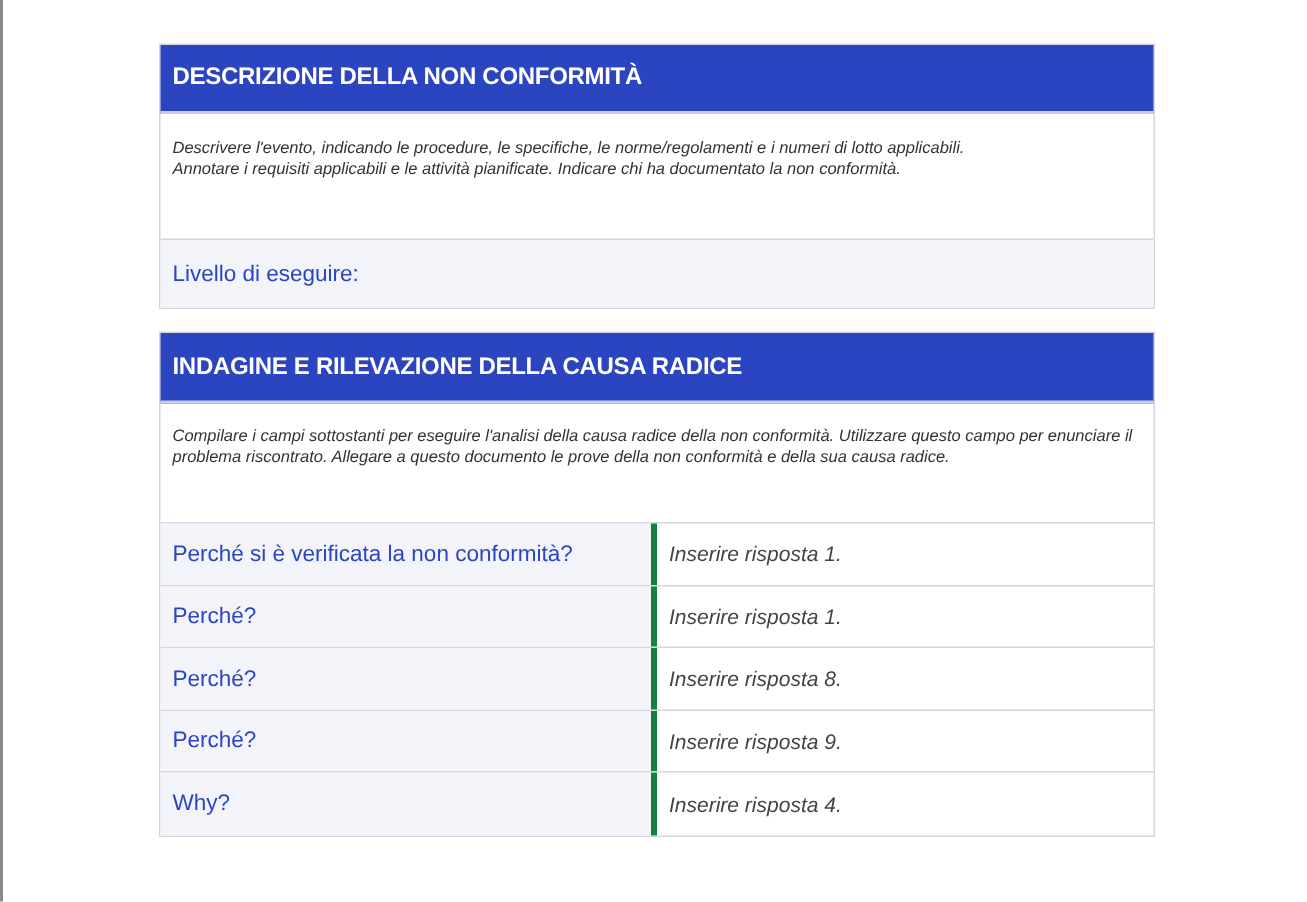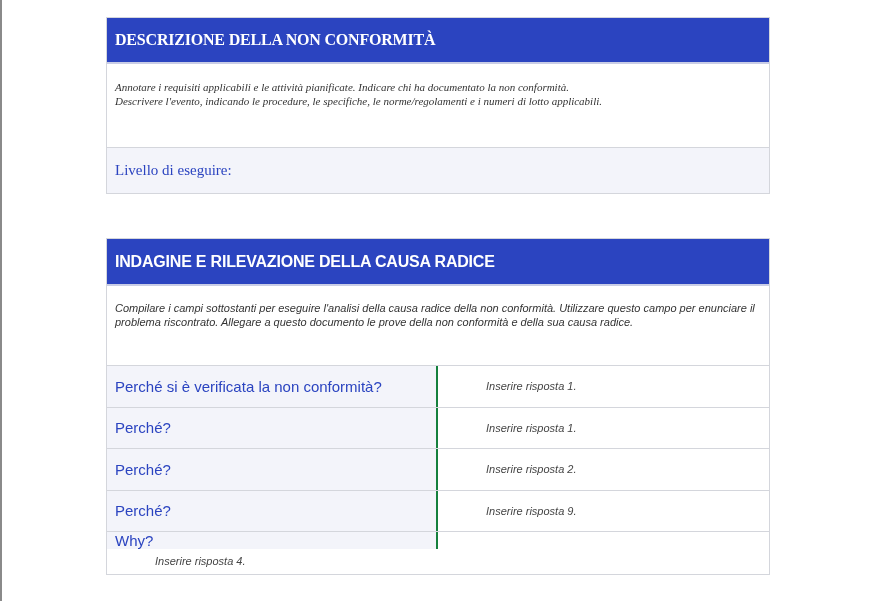--- a/index.html
+++ b/index.html
@@ -23,22 +23,22 @@
       background: #8a8a8a;
     }
     .card {
       position: absolute;
       left: 106px;
       width: 662px;
       border: 1px solid #d4d6dc;
       box-sizing: content-box;
       background: #ffffff;
     }
-    #card-1 { top: 17px; font-family: Liberation Serif, serif; }
-    #card-2 { top: 238px; }
+    #card-1 { top: 29px; }
+    #card-2 { top: 221px; }
 
     .card-header {
       background: #2b44c0;
       color: #ffffff;
       font-weight: bold;
       font-size: 16px;
       letter-spacing: -0.2px;
       padding-left: 8px;
       display: flex;
       align-items: center;
@@ -70,54 +70,53 @@
       align-items: center;
       box-sizing: border-box;
     }
 
     .why-row {
       display: flex;
       height: 41.5px;
       border-bottom: 1px solid #d4d6dc;
       box-sizing: border-box;
     }
-    .why-row:last-child { border-bottom: none; flex-direction: column; }
+    .why-row:last-child { border-bottom: none; }
     .why-q {
       width: 331px;
       background: #f3f4fa;
       color: #2b44c0;
       font-size: 15px;
       padding-left: 8px;
       display: flex;
       align-items: center;
-      border-right: 2px solid #15803d;
+      border-right: 4px solid #15803d;
       box-sizing: border-box;
     }
     .why-a {
       flex: 1;
       font-style: italic;
-      font-size: 11px;
+      font-size: 14px;
       color: #444444;
       padding-left: 8px;
       display: flex;
       align-items: center;
       box-sizing: border-box;
-      margin-left: 40px;
     }
   </style>
 </head>
 <body>
 
 <div class="left-edge"></div>
 
 <section class="card" id="card-1">
   <div class="card-header">DESCRIZIONE DELLA NON CONFORMITÀ</div>
   <div class="card-desc">
+    <div>Descrivere l'evento, indicando le procedure, le specifiche, le norme/regolamenti e i numeri di lotto applicabili.</div>
     <div>Annotare i requisiti applicabili e le attività pianificate. Indicare chi ha documentato la non conformità.</div>
-    <div>Descrivere l'evento, indicando le procedure, le specifiche, le norme/regolamenti e i numeri di lotto applicabili.</div>
   </div>
   <div class="risk-row">
     <span>Livello di eseguire:</span>
   </div>
 </section>
 
 <section class="card" id="card-2">
   <div class="card-header">INDAGINE E RILEVAZIONE DELLA CAUSA RADICE</div>
   <div class="card-desc">
     <span>Compilare i campi sottostanti per eseguire l'analisi della causa radice della non conformità. Utilizzare questo campo per enunciare il problema riscontrato. Allegare a questo documento le prove della non conformità e della sua causa radice.</span>
@@ -126,21 +125,21 @@
     <div class="why-row">
       <div class="why-q">Perché si è verificata la non conformità?</div>
       <div class="why-a">Inserire risposta 1.</div>
     </div>
     <div class="why-row">
       <div class="why-q">Perché?</div>
       <div class="why-a">Inserire risposta 1.</div>
     </div>
     <div class="why-row">
       <div class="why-q">Perché?</div>
-      <div class="why-a">Inserire risposta 2.</div>
+      <div class="why-a">Inserire risposta 8.</div>
     </div>
     <div class="why-row">
       <div class="why-q">Perché?</div>
       <div class="why-a">Inserire risposta 9.</div>
     </div>
     <div class="why-row">
       <div class="why-q">Why?</div>
       <div class="why-a">Inserire risposta 4.</div>
     </div>
   </div>

